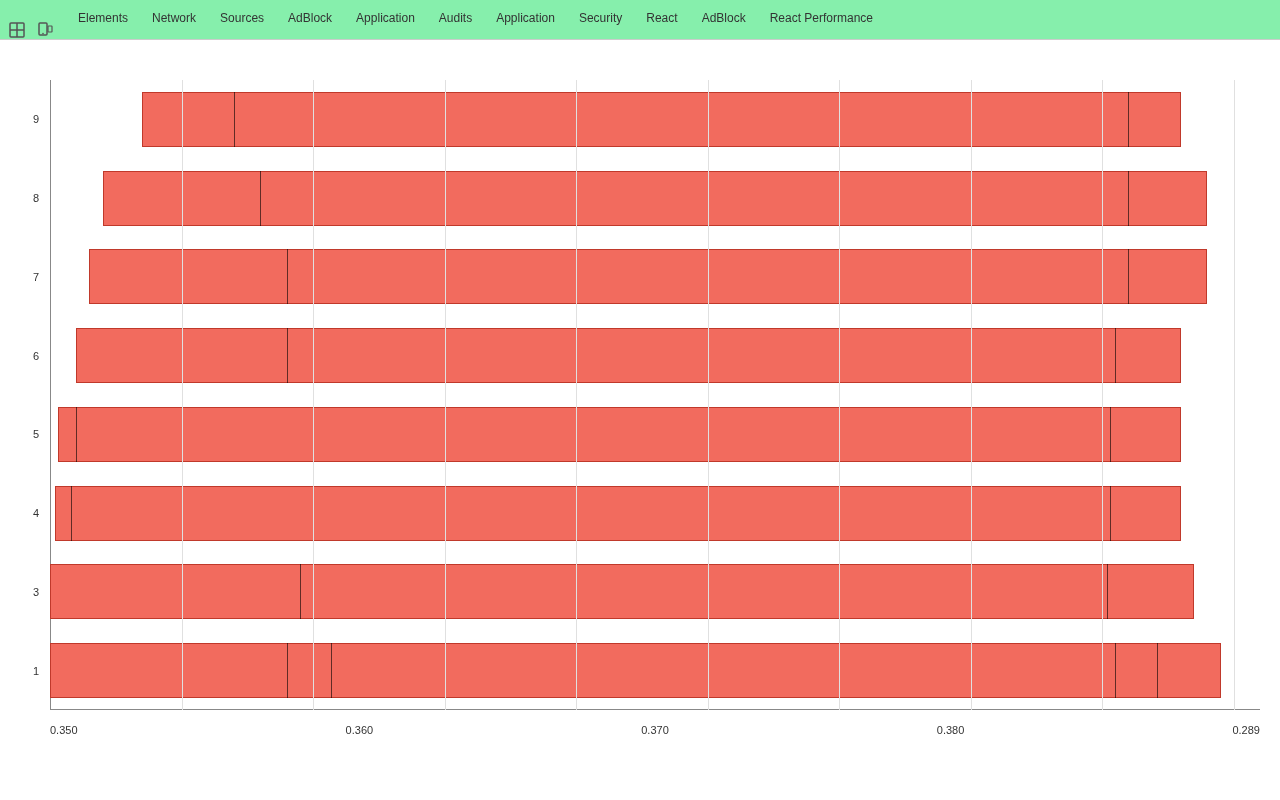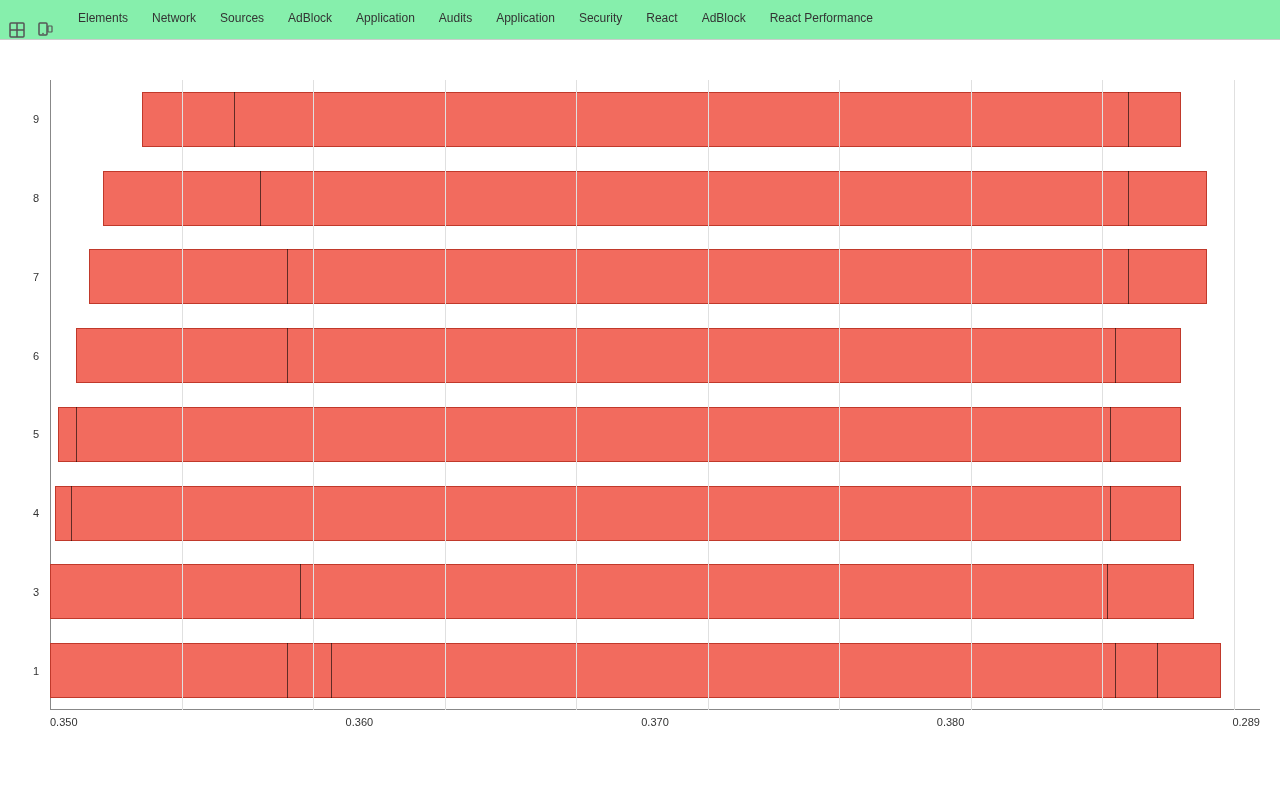--- a/index.html
+++ b/index.html
@@ -81,21 +81,21 @@
       display: flex;
       align-items: center;
       justify-content: flex-end;
     }
 
     
     .x-axis {
       position: absolute;
       left: 40px;
       right: 10px;
-      bottom: 10px;
+      bottom: 2px;
       height: 40px;
       display: flex;
       justify-content: space-between;
       align-items: flex-start;
       padding-top: 6px;
       text-align: center;
     }
     .x-label {
       font-size: 11px;
       color: #333;

